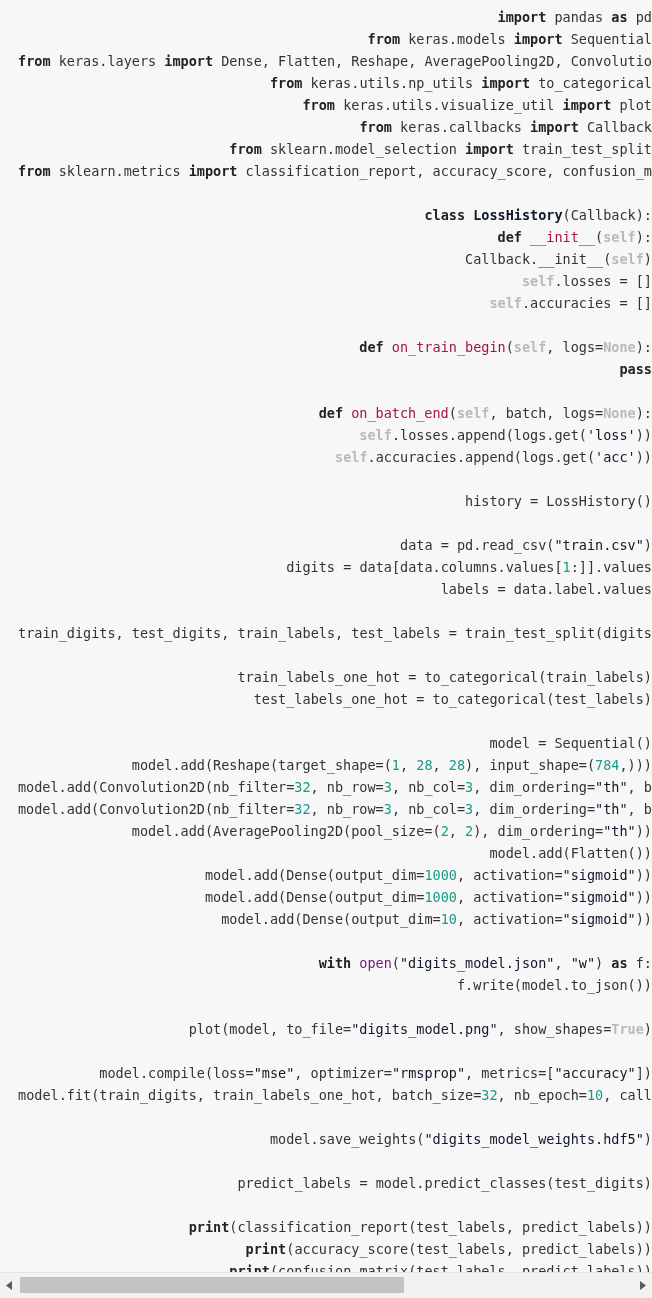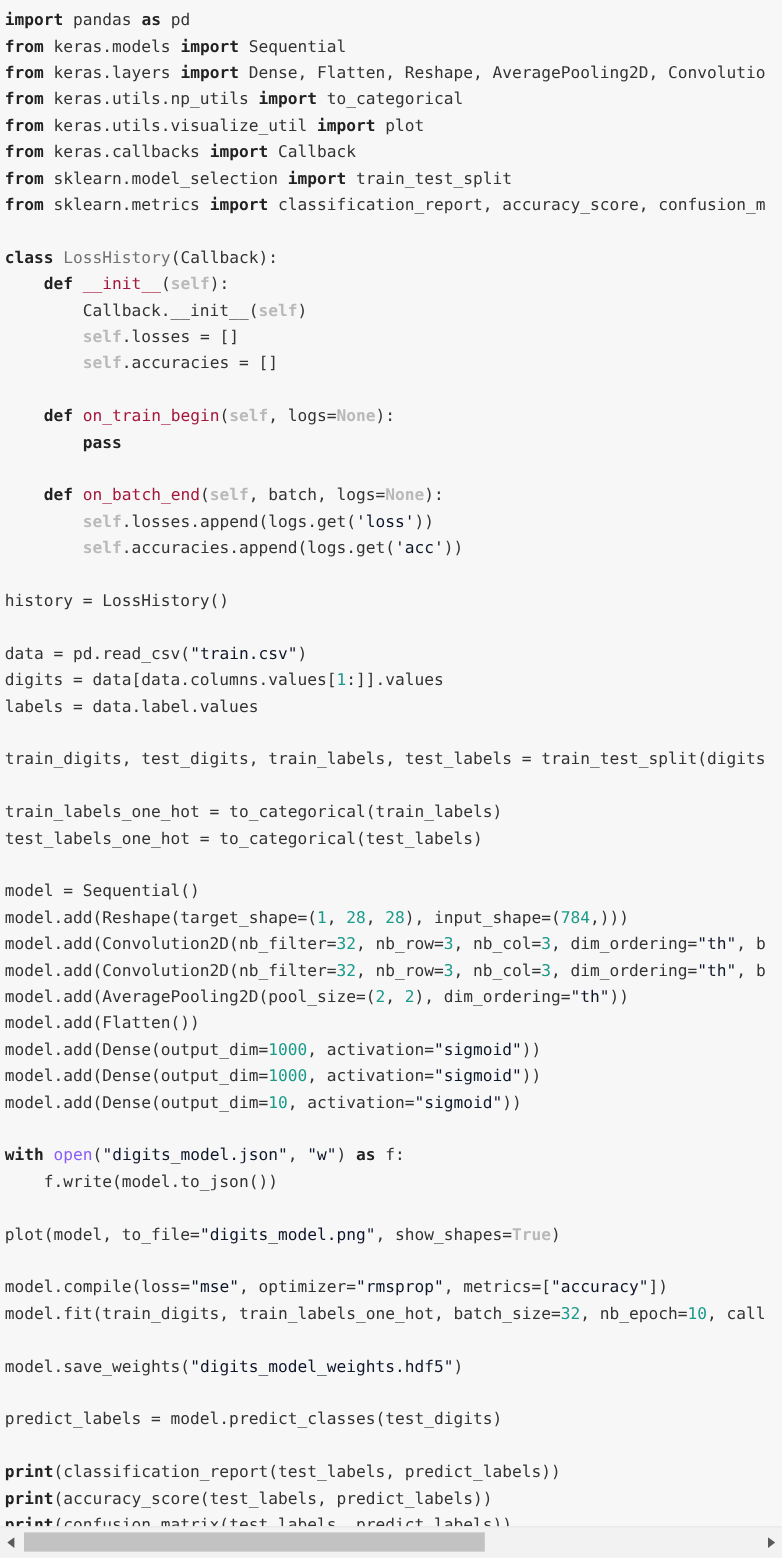--- a/index.html
+++ b/index.html
@@ -29,32 +29,32 @@
     display: block;
     margin: 0;
     padding: 6px 0 0 4px;
     font-family: "DejaVu Sans Mono", "Liberation Mono", monospace;
     font-size: 13.5px;
     line-height: 22px;
     white-space: pre;
     color: #333333;
     letter-spacing: 0px;
   }
-  .ln { display: block; height: 22px; white-space: pre; }
+  .ln { display: block; height: 22px; white-space: pre; text-align: right; }
   .ln:empty::after { content: " "; }
 
   
   .kw   { color: #222222; font-weight: bold; }   
   .plain{ color: #333333; }
-  .cls  { color: #737373; font-weight: normal; }   
+  .cls  { color: #0f172a; font-weight: bold; }   
   .fn   { color: #a4173c; font-weight: normal; }   
   .str  { color: #0f172a; }                      
   .num  { color: #1a9a8a; }                      
   .soft { color: #b9b9b9; font-weight: bold; }                      
-  .bin  { color: #8b5cf6; }                      
+  .bin  { color: #701a75; }                      
 
   
   #hscrollbar {
     position: absolute;
     left: 0;
     bottom: 0;
     width: 652px;
     height: 26px;
     background: #f2f2f2;
     border-top: 1px solid #e3e3e3;

